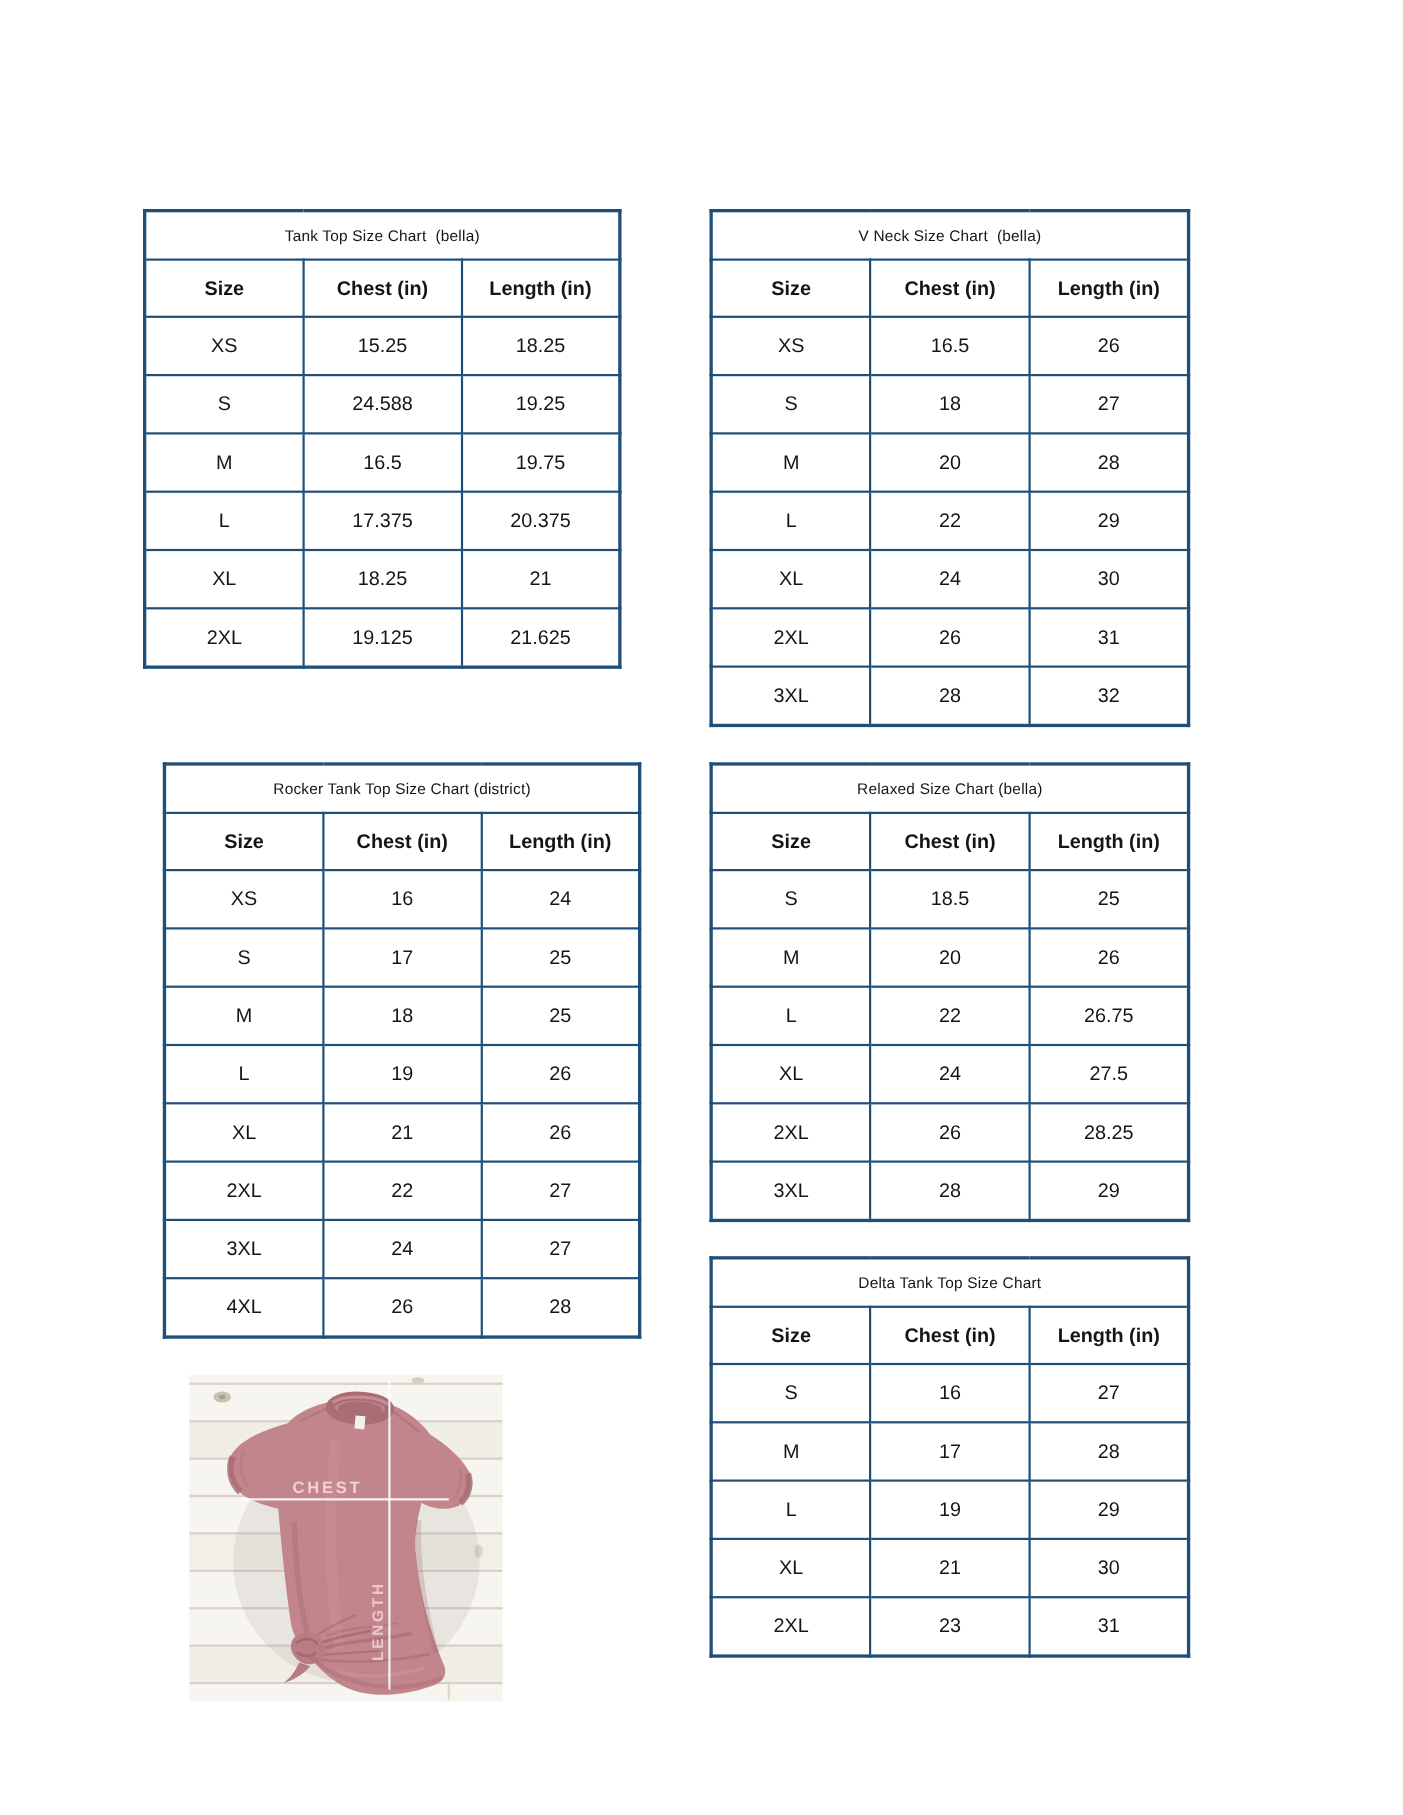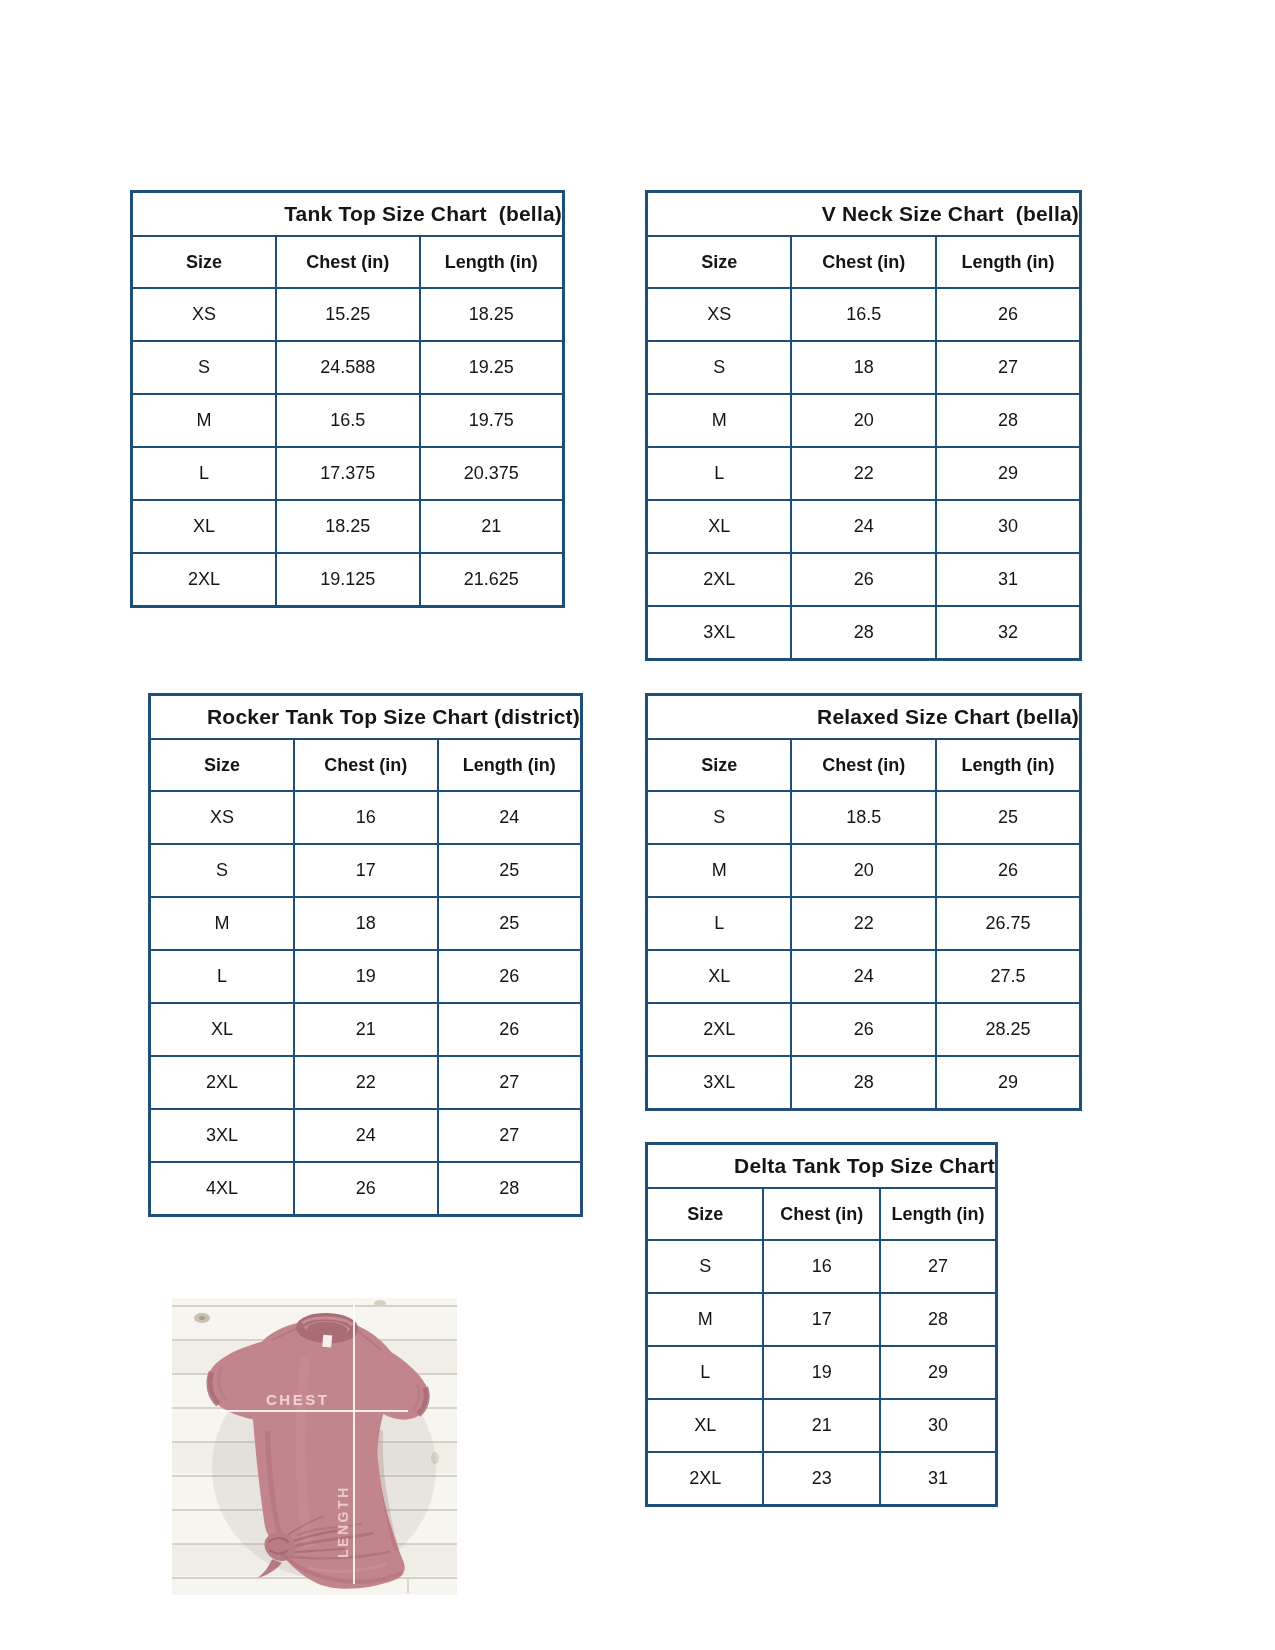--- a/index.html
+++ b/index.html
@@ -8,21 +8,21 @@
     font-family:"Liberation Sans","DejaVu Sans",sans-serif;overflow:hidden;
   }
   table.size-table{
     position:absolute;border-collapse:collapse;table-layout:fixed;
     border:3px solid #1F4E79;background:#ffffff;
   }
   .size-table th,.size-table td{
     border:2px solid #1F4E79;text-align:center;vertical-align:middle;
     padding:0;color:#151515;
   }
-  tr.title-row th{font-size:21px;font-weight:bold;height:42px;white-space:pre-wrap;letter-spacing:.2px;text-align:right;}
+  tr.title-row th{font-size:14px;font-weight:normal;height:42px;white-space:pre-wrap;letter-spacing:.2px;}
   tr.header-row th{font-size:18px;font-weight:bold;height:50px;}
   .size-table tbody td{font-size:18px;font-weight:normal;height:51px;}
   .photo{position:absolute;}
   .measure-text{
     font-family:"Liberation Sans","DejaVu Sans",sans-serif;
     font-size:15px;font-weight:bold;letter-spacing:2.5px;
     fill:#f3d7da;opacity:.95;
   }
   .measure-text.length{font-size:14px;fill:#efd0d4;opacity:.9;}
 </style>
@@ -239,21 +239,21 @@
           <td>28.25</td>
         </tr>
       <tr>
           <td>3XL</td>
           <td>28</td>
           <td>29</td>
         </tr>
     </tbody>
   </table>
 
-  <table class="size-table" style="left:645px;top:1142px;width:353px;">
+  <table class="size-table" style="left:645px;top:1142px;width:437px;">
     <colgroup>
         <col style="width:33.4%">
         <col style="width:33.3%">
         <col style="width:33.3%">
       </colgroup>
     <thead>
       <tr class="title-row">
           <th colspan="3">Delta Tank Top Size Chart</th>
         </tr>
       <tr class="header-row">
@@ -284,21 +284,21 @@
           <td>30</td>
         </tr>
       <tr>
           <td>2XL</td>
           <td>23</td>
           <td>31</td>
         </tr>
     </tbody>
   </table>
 
-  <div class="photo" style="left:172px;top:1250px;width:285px;height:297px;margin-top:48px;">
+  <div class="photo" style="left:172px;top:1250px;width:285px;height:297px;">
     <svg width="285" height="297" viewBox="0 0 285 297">
 
       <g>
         <rect width="285" height="297" fill="#f7f5f0"></rect>
         <rect y="43" width="285" height="32" fill="#f1eee7"></rect>
         <rect y="145" width="285" height="30" fill="#f2efe8"></rect>
         <rect y="247" width="285" height="31" fill="#f0ede6"></rect>
         <rect y="7" width="285" height="2" fill="#ccc5b9" opacity=".75"></rect>
         <rect y="41" width="285" height="2" fill="#ccc5b9" opacity=".75"></rect>
         <rect y="75" width="285" height="2" fill="#ccc5b9" opacity=".75"></rect>

